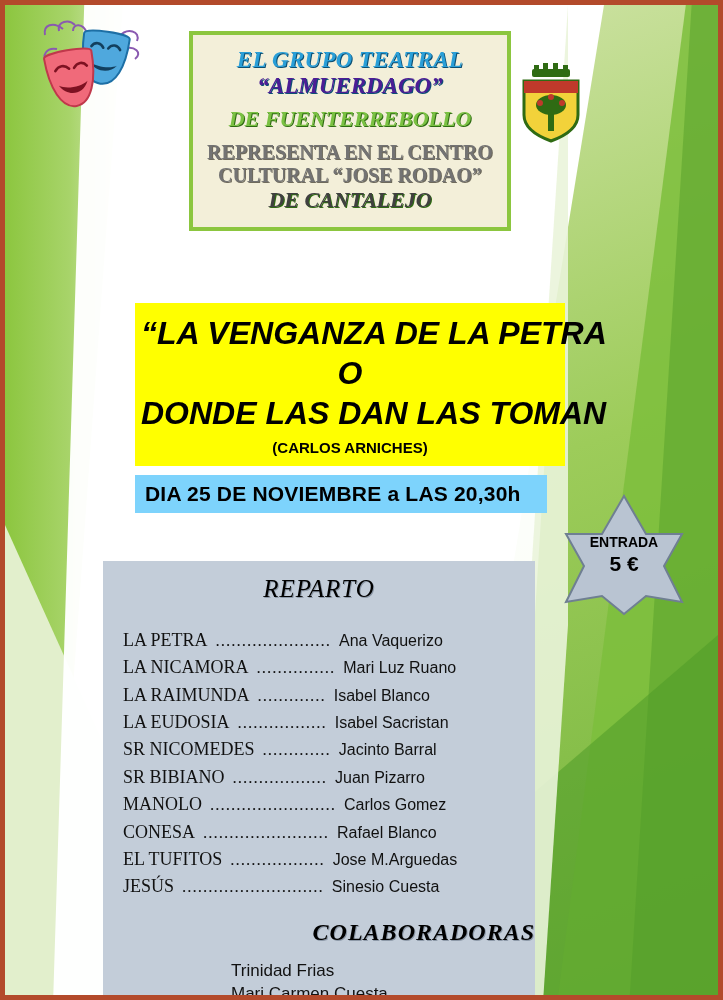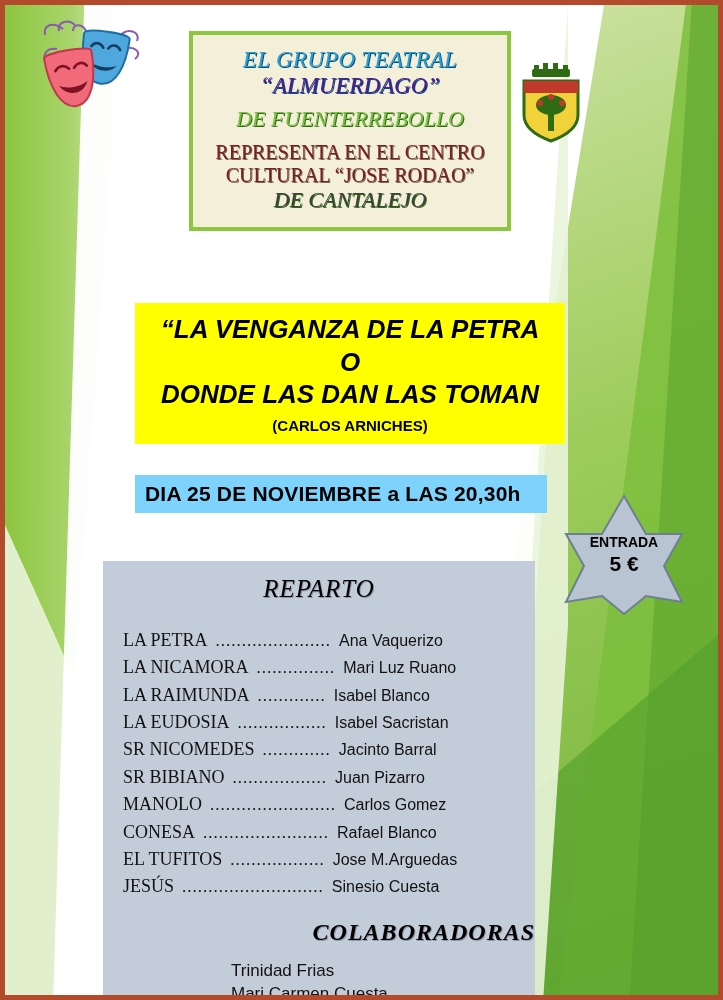--- a/index.html
+++ b/index.html
@@ -127,21 +127,21 @@
     left: 184px; top: 26px;
     width: 322px;
     box-sizing: border-box;
     background: #f3efd9;
     border: 4px solid #8cc63f;
     padding: 12px 8px 14px 8px;
     text-align: center;
   }
   .hdr-line {
     font-family: "Liberation Serif", serif;
-    font-weight: normal;
+    font-weight: bold;
     font-style: italic;
     line-height: 1.12;
   }
   .hdr-1 {
     color: #2a9fd8;
     font-size: 23px;
     letter-spacing: .3px;
     text-shadow: 1px 1px 0 #0b4f73;
   }
   .hdr-2 {
@@ -150,21 +150,21 @@
     text-shadow: 1px 1px 0 #0b4f73;
     margin-bottom: 8px;
   }
   .hdr-3 {
     color: #7ac143;
     font-size: 22px;
     text-shadow: 1px 1px 0 #2f6b13;
     margin-bottom: 10px;
   }
   .hdr-4, .hdr-5 {
-    color: #7f1d1d;
+    color: #737373;
     font-size: 20px;
     text-shadow: 1px 1px 0 #6e6a5c;
     font-style: normal;
   }
   .hdr-6 {
     color: #404040;
     font-size: 22px;
     text-shadow: 1px 1px 0 #2f6b13;
     margin-top: 2px;
   }
@@ -176,21 +176,21 @@
     width: 430px;
     background: #ffff00;
     padding: 10px 6px 10px 6px;
     box-sizing: border-box;
     text-align: center;
   }
   .title-line {
     font-family: "Liberation Sans", sans-serif;
     font-weight: bold;
     font-style: italic;
-    font-size: 26px;
+    font-size: 32px;
     color: #000;
     line-height: 1.25;
     white-space: nowrap;
   }
   .title-sub {
     font-family: "Liberation Sans", sans-serif;
     font-weight: bold;
     font-size: 15px;
     color: #000;
     margin-top: 6px;

